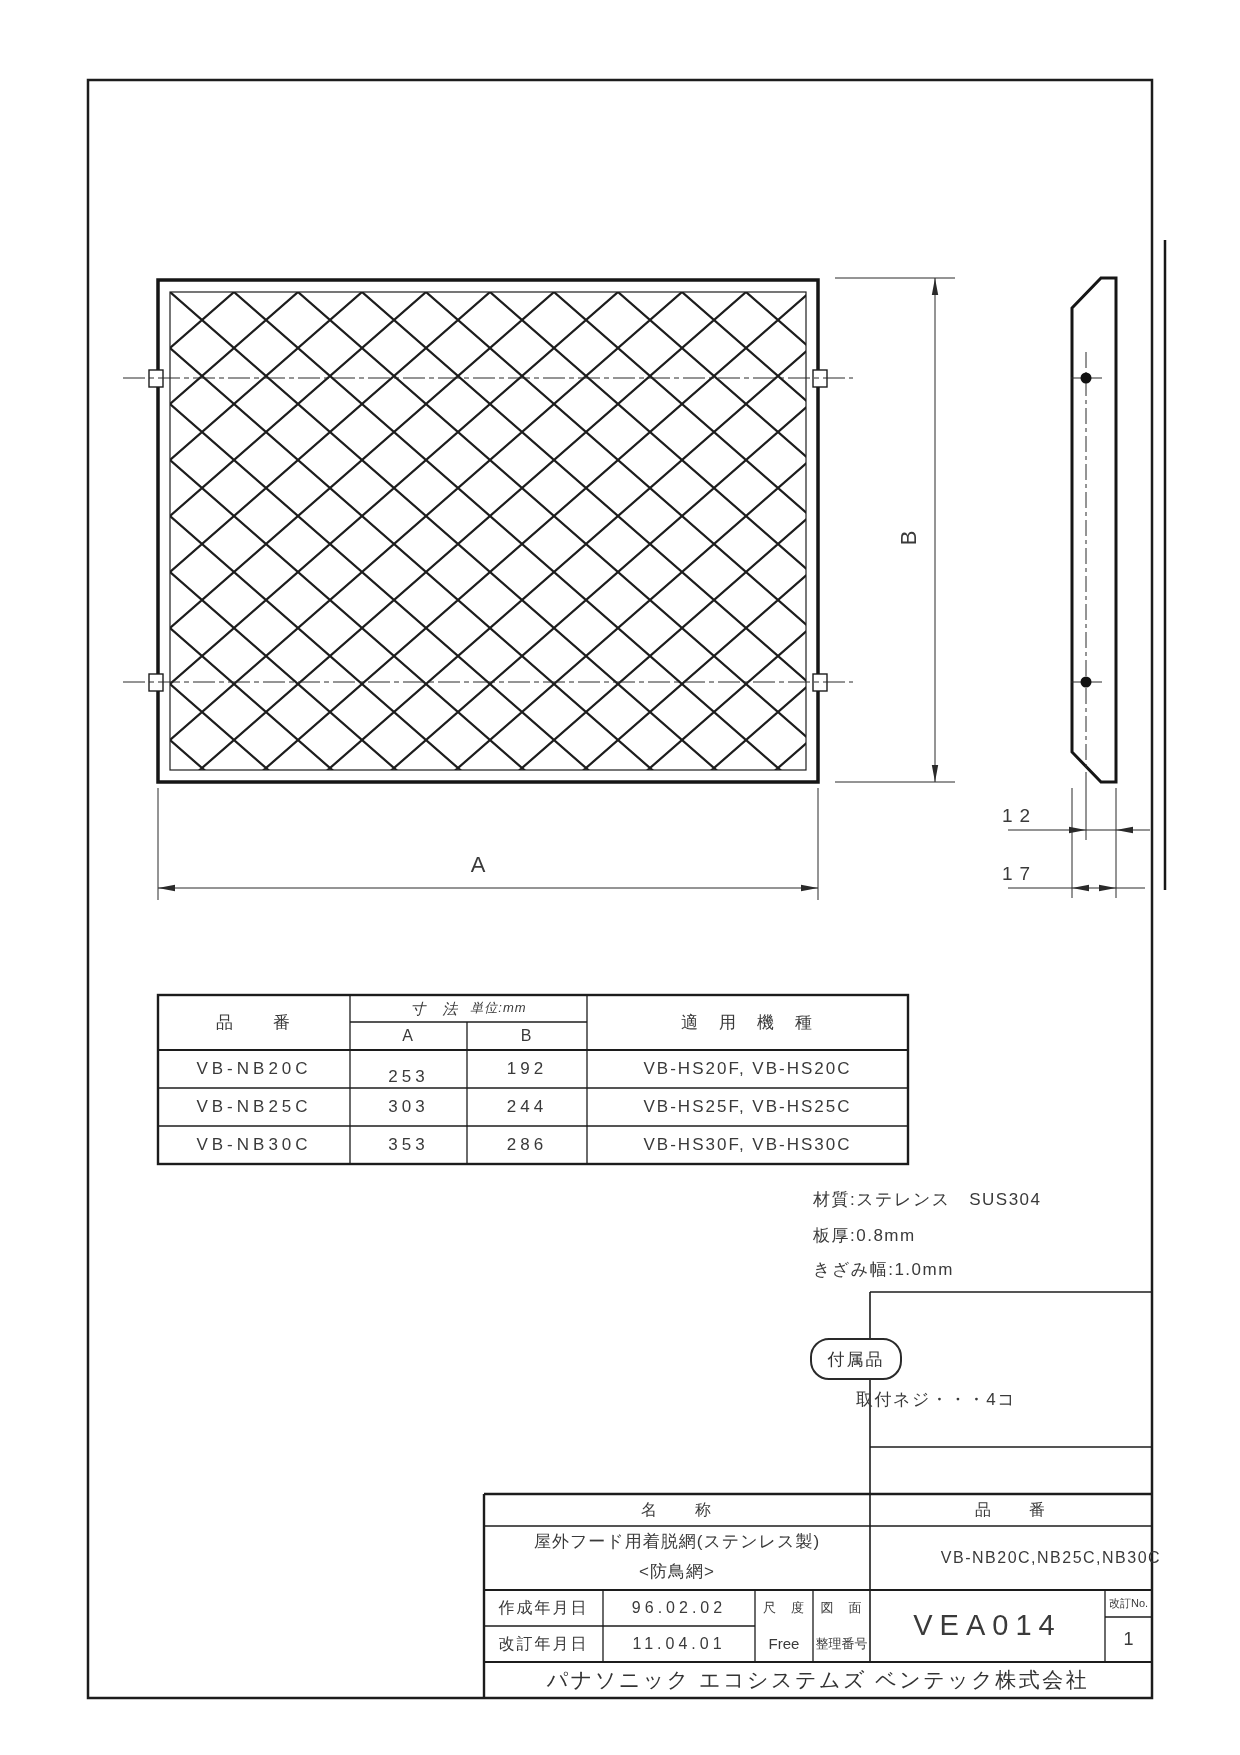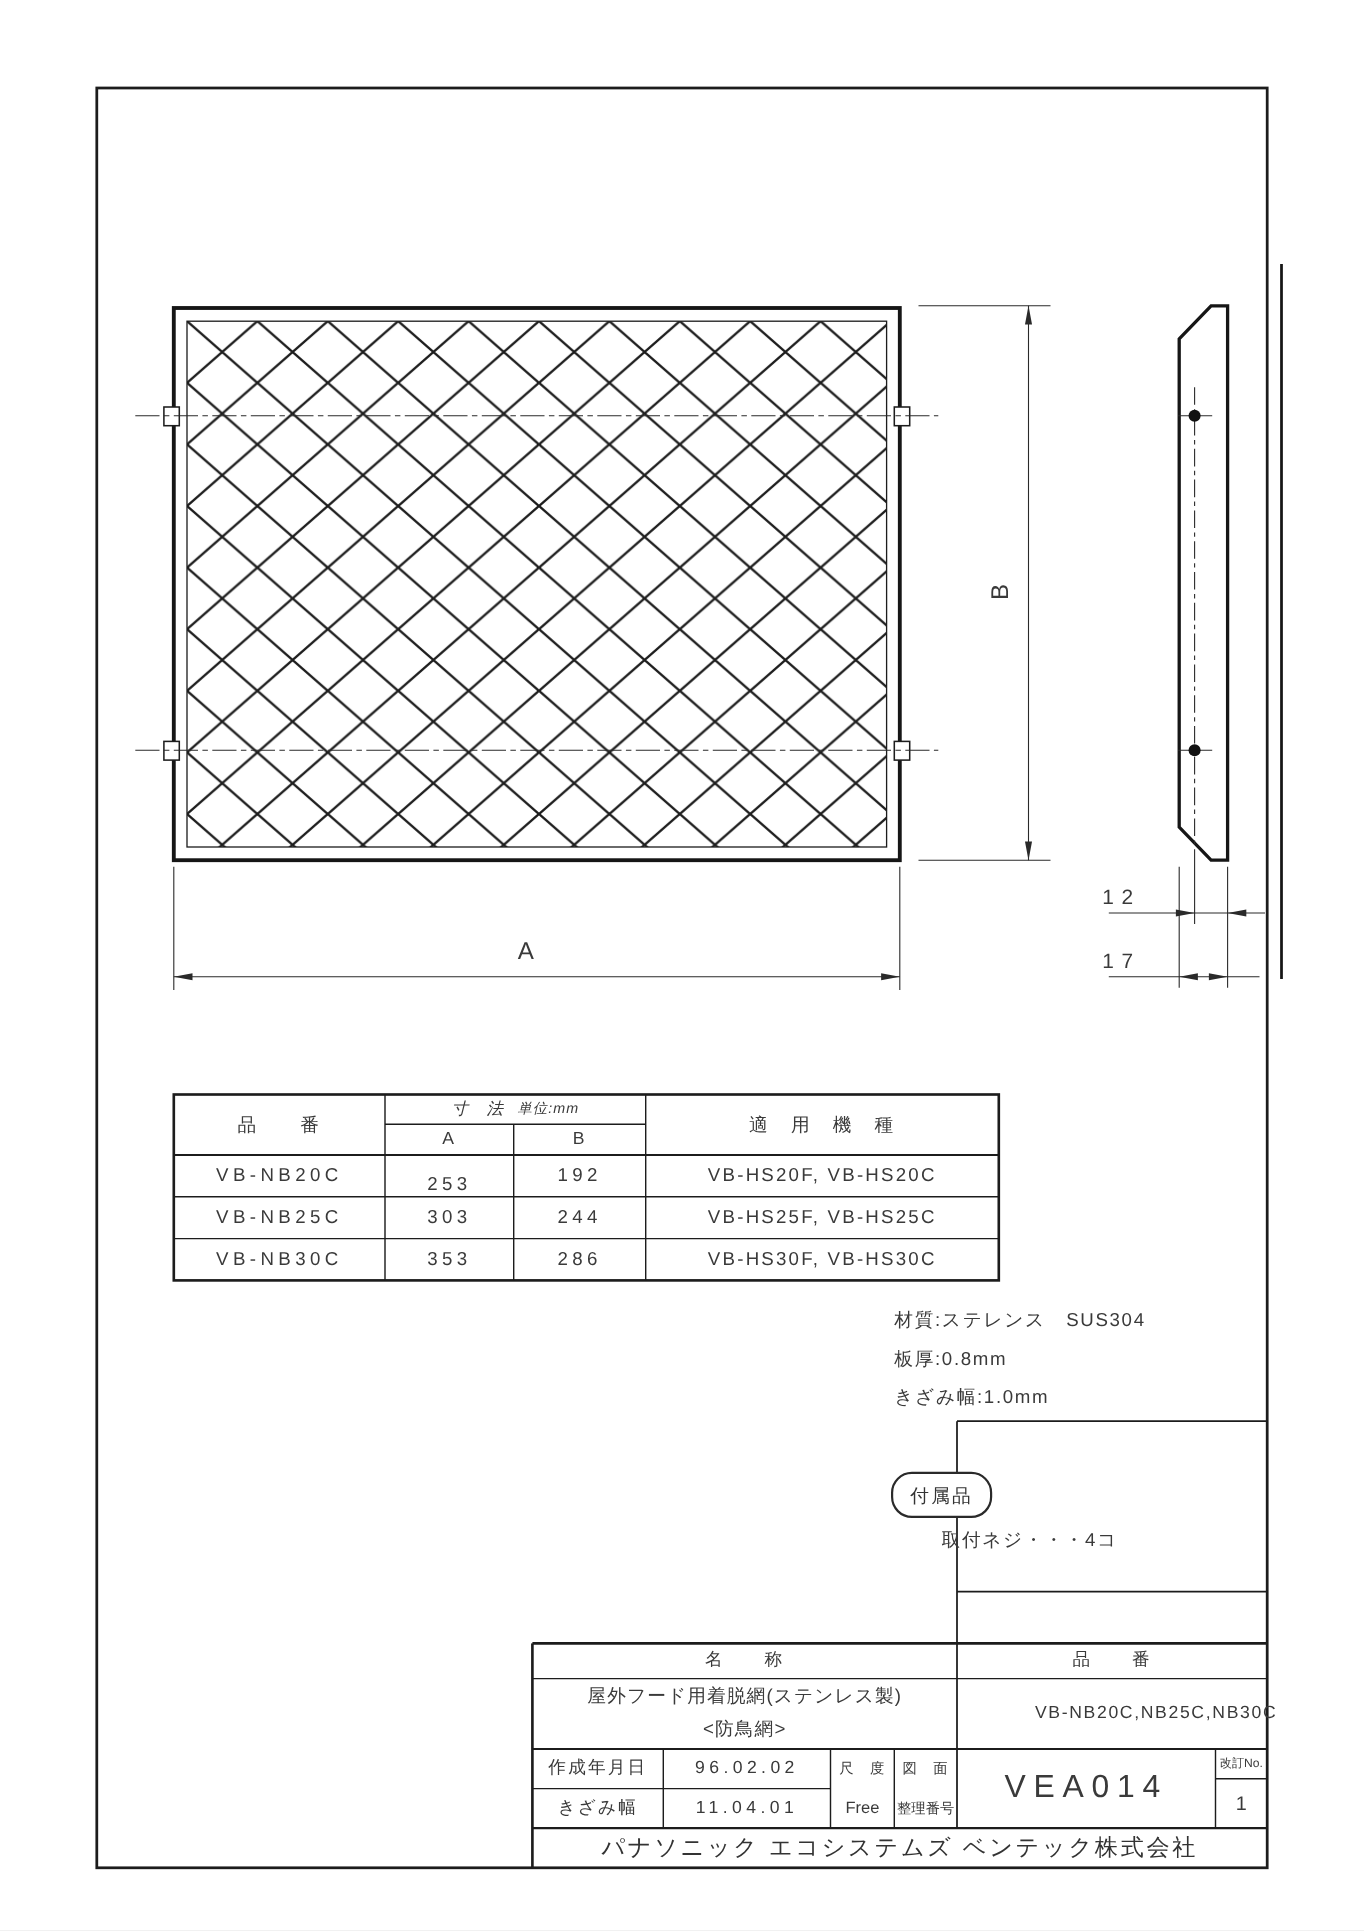--- a/index.html
+++ b/index.html
@@ -157,21 +157,21 @@
 
 <div class="cell t16" style="left:484px;top:1494px;width:386px;height:32px;">名　　称</div>
 <div class="cell" style="left:484px;top:1527px;width:386px;height:30px;font-size:17px;letter-spacing:1px;">屋外フード用着脱網(ステンレス製)</div>
 <div class="cell" style="left:484px;top:1557px;width:386px;height:30px;font-size:17px;letter-spacing:1px;">&lt;防鳥網&gt;</div>
 
 <div class="cell t16" style="left:870px;top:1494px;width:282px;height:32px;">品　　番</div>
 <div class="cell pnval" style="left:870px;top:1526px;width:282px;height:64px;padding-left:40px;">VB-NB20C,NB25C,NB30C</div>
 
 <div class="cell t16" style="left:484px;top:1590px;width:119px;height:36px;">作成年月日</div>
 <div class="cell date" style="left:603px;top:1590px;width:152px;height:36px;">96.02.02</div>
-<div class="cell t16" style="left:484px;top:1626px;width:119px;height:36px;">きざみ幅</div>
+<div class="cell t16" style="left:484px;top:1626px;width:119px;height:36px;">改訂年月日</div>
 <div class="cell date" style="left:603px;top:1626px;width:152px;height:36px;">11.04.01</div>
 
 <div class="cell t13" style="left:755px;top:1590px;width:58px;height:36px;">尺　度</div>
 <div class="cell t15" style="left:755px;top:1626px;width:58px;height:36px;letter-spacing:0;">Free</div>
 <div class="cell t13" style="left:813px;top:1590px;width:57px;height:36px;">図　面</div>
 <div class="cell t13" style="left:813px;top:1626px;width:57px;height:36px;letter-spacing:0;">整理番号</div>
 
 <div class="cell dwgno" style="left:870px;top:1590px;width:235px;height:72px;">VEA014</div>
 <div class="cell t11" style="left:1105px;top:1590px;width:47px;height:27px;">改訂No.</div>
 <div class="cell" style="left:1105px;top:1617px;width:47px;height:45px;font-size:18px;">1</div>

